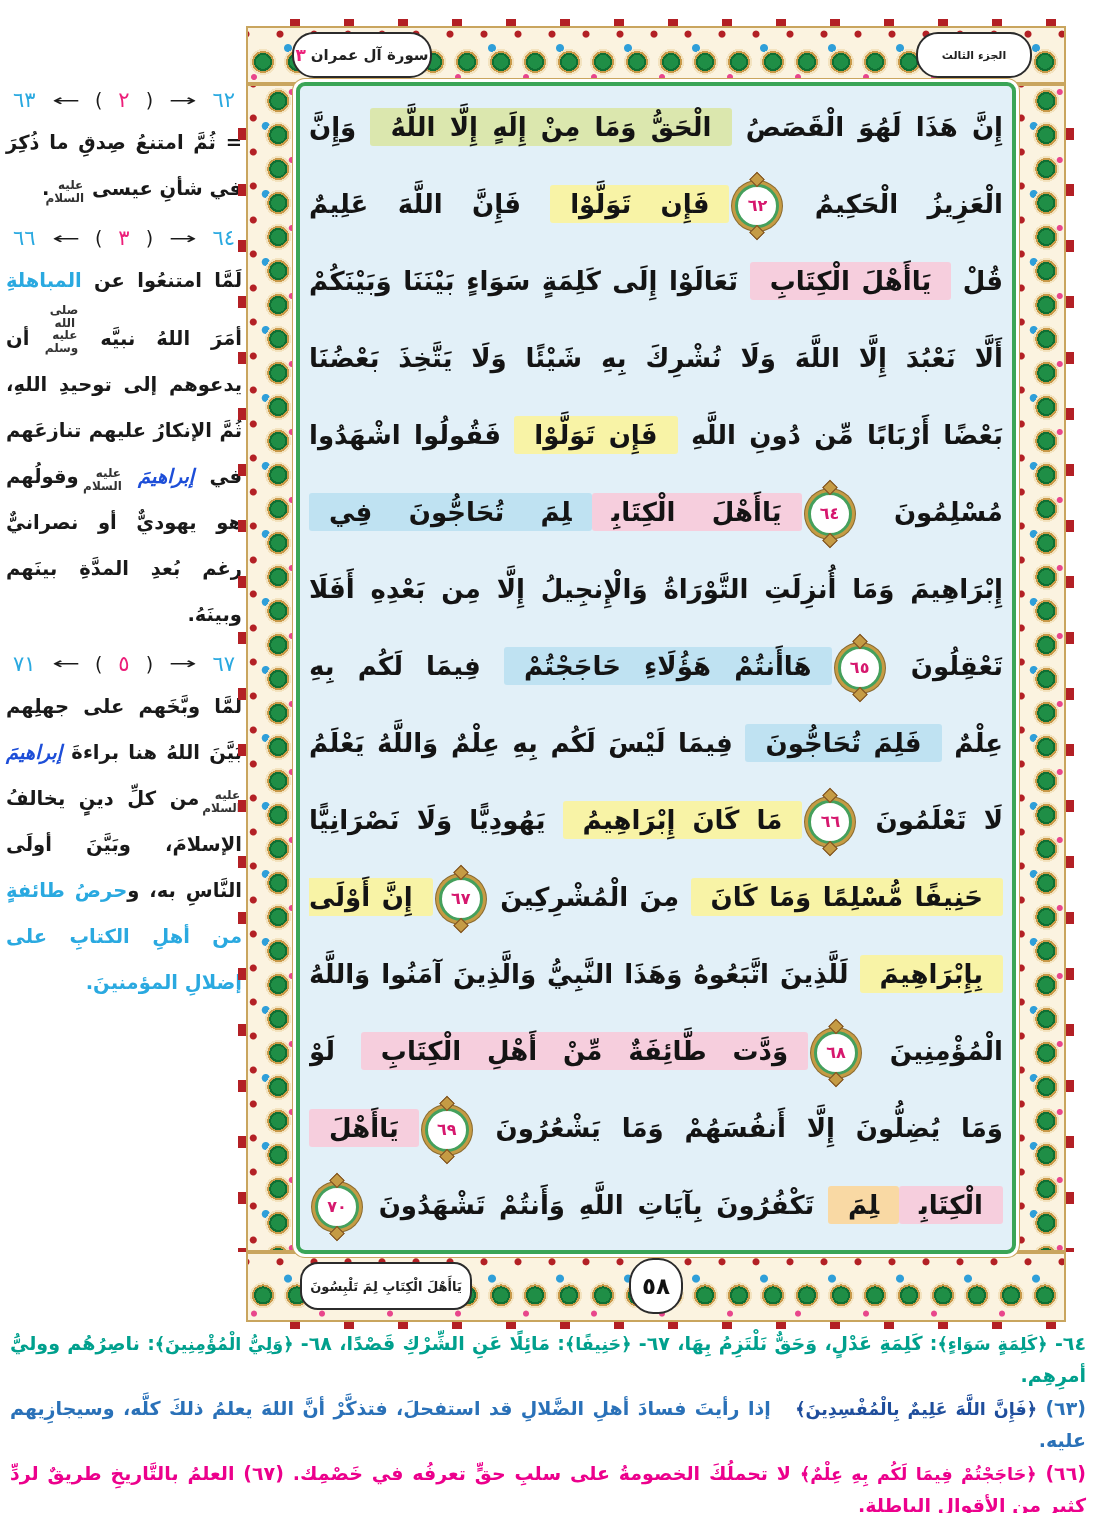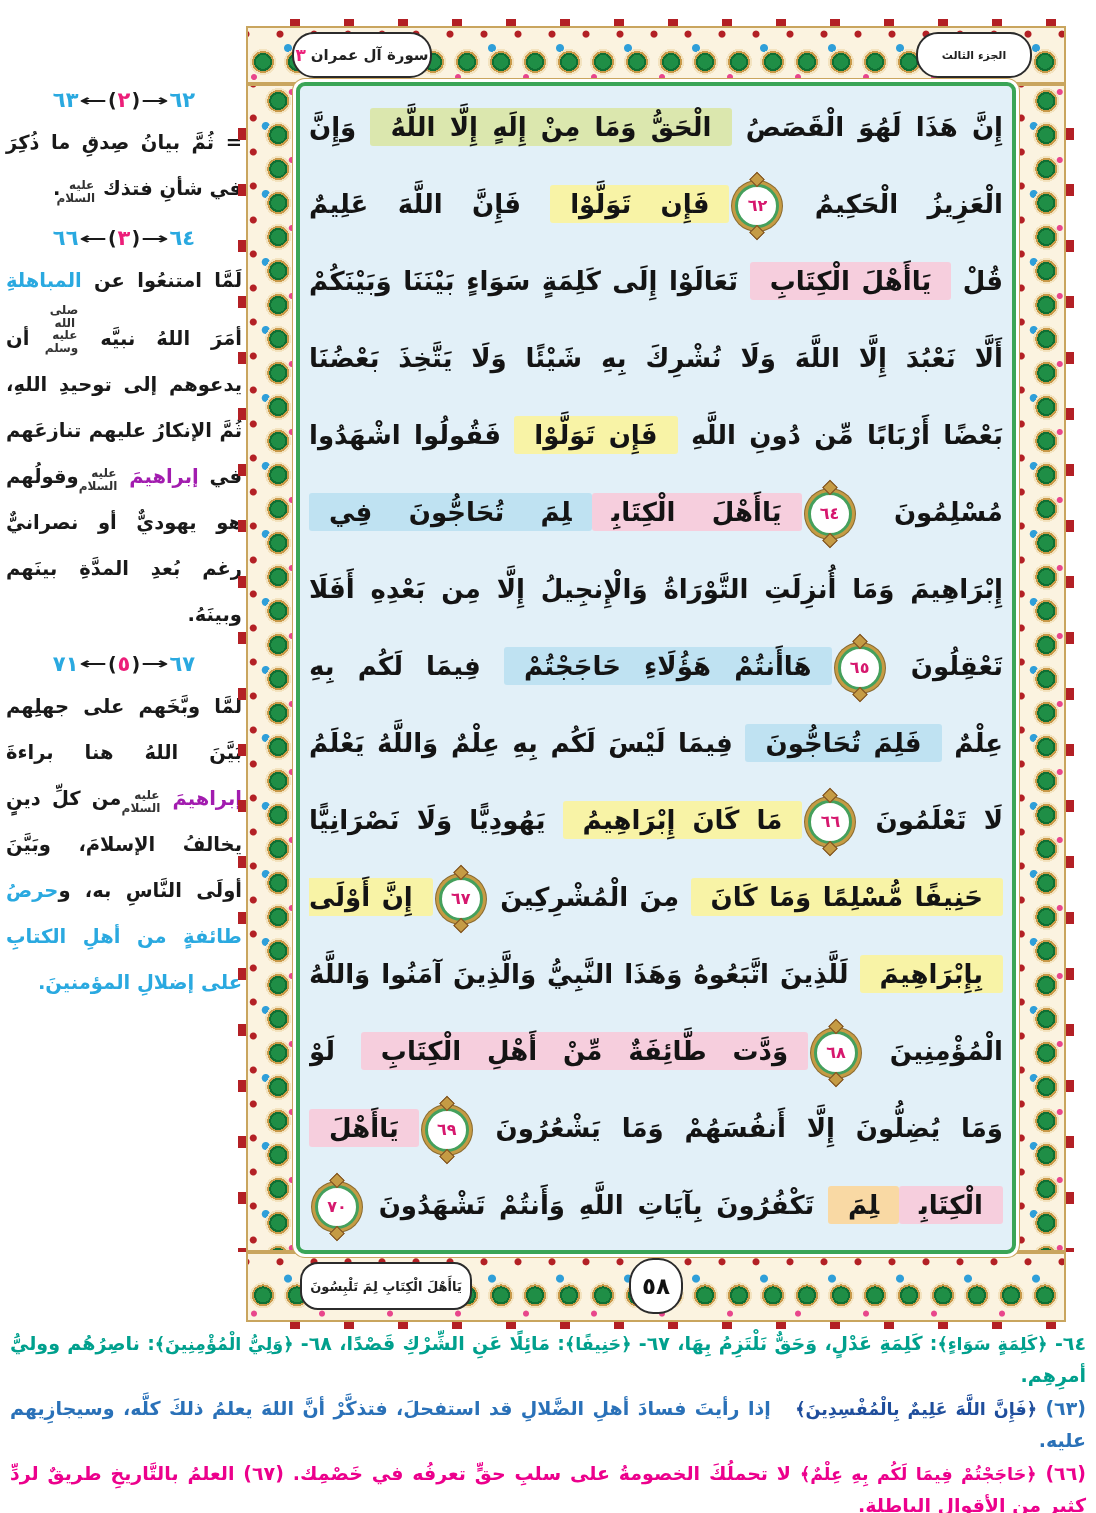--- a/index.html
+++ b/index.html
@@ -3,28 +3,28 @@
 <meta charset="utf-8">
 <style>
   html,body{margin:0;padding:0;background:#fff;}
   body{width:1096px;height:1513px;position:relative;overflow:hidden;
        font-family:"DejaVu Sans",sans-serif;-webkit-font-smoothing:antialiased;}
   .page{position:absolute;inset:0;}
 
   
   .sidebar{position:absolute;left:6px;top:84px;width:236px;direction:rtl;}
   .sb-range{display:flex;direction:ltr;justify-content:center;align-items:center;
-            gap:1px;font-size:21px;font-weight:700;color:#2aa9e0;margin:4px 0 8px;}
+            gap:16px;font-size:21px;font-weight:400;color:#2aa9e0;margin:4px 0 8px;}
   .sb-range .count{color:#ec1e79;}
   .sb-range .paren{color:#1a1a1a;font-size:19px;}
   .sb-range .arrow{color:#1a1a1a;display:inline-block;transform:scaleX(2.1);
                    font-size:16px;margin:0 7px;}
   .sb-para{font-size:19.5px;font-weight:700;color:#191919;line-height:46px;
            text-align:justify;-moz-text-align-last:right;text-align-last:right;margin-bottom:14px;}
-  .c-cyan{color:#2aa9e0;} .c-magenta{color:#a21caf;} .c-black{color:#191919;}
+  .c-cyan{color:#2aa9e0;} .c-magenta{color:#1d4ed8;font-style:italic;} .c-black{color:#191919;}
   .stack{display:inline-block;width:27px;font-size:12px;line-height:1.05;
          vertical-align:-7px;text-align:center;white-space:normal;color:#333;margin:0 1px;}
 
   
   .frame{position:absolute;left:246px;top:26px;width:820px;height:1296px;}
   .band{position:absolute;background-color:#fbf3e0;box-shadow:inset 0 0 0 2px #c9a55e;}
   .band-top{left:0;right:0;top:0;height:58px;}
   .band-bottom{left:0;right:0;bottom:0;height:70px;}
   .band-left{left:0;top:58px;bottom:70px;width:52px;}
   .band-right{right:0;top:58px;bottom:70px;width:52px;}
@@ -102,21 +102,21 @@
       <div class="sb-block">
         <div class="sb-range">
           <span class="num">٦٣</span>
           <span class="arrow">←</span>
           <span class="paren">(</span>
           <span class="count">٢</span>
           <span class="paren">)</span>
           <span class="arrow">→</span>
           <span class="num">٦٢</span>
         </div>
-        <div class="sb-para"><span class="c-black">= ثُمَّ بيانُ صِدقِ ما ذُكِرَ في شأنِ فتذك </span><span class="stack">عليه السلام</span><span class="c-black"> .</span></div>
+        <div class="sb-para"><span class="c-black">= ثُمَّ امتنعُ صِدقِ ما ذُكِرَ في شأنِ عيسى </span><span class="stack">عليه السلام</span><span class="c-black"> .</span></div>
       </div>
       <div class="sb-block">
         <div class="sb-range">
           <span class="num">٦٦</span>
           <span class="arrow">←</span>
           <span class="paren">(</span>
           <span class="count">٣</span>
           <span class="paren">)</span>
           <span class="arrow">→</span>
           <span class="num">٦٤</span>

